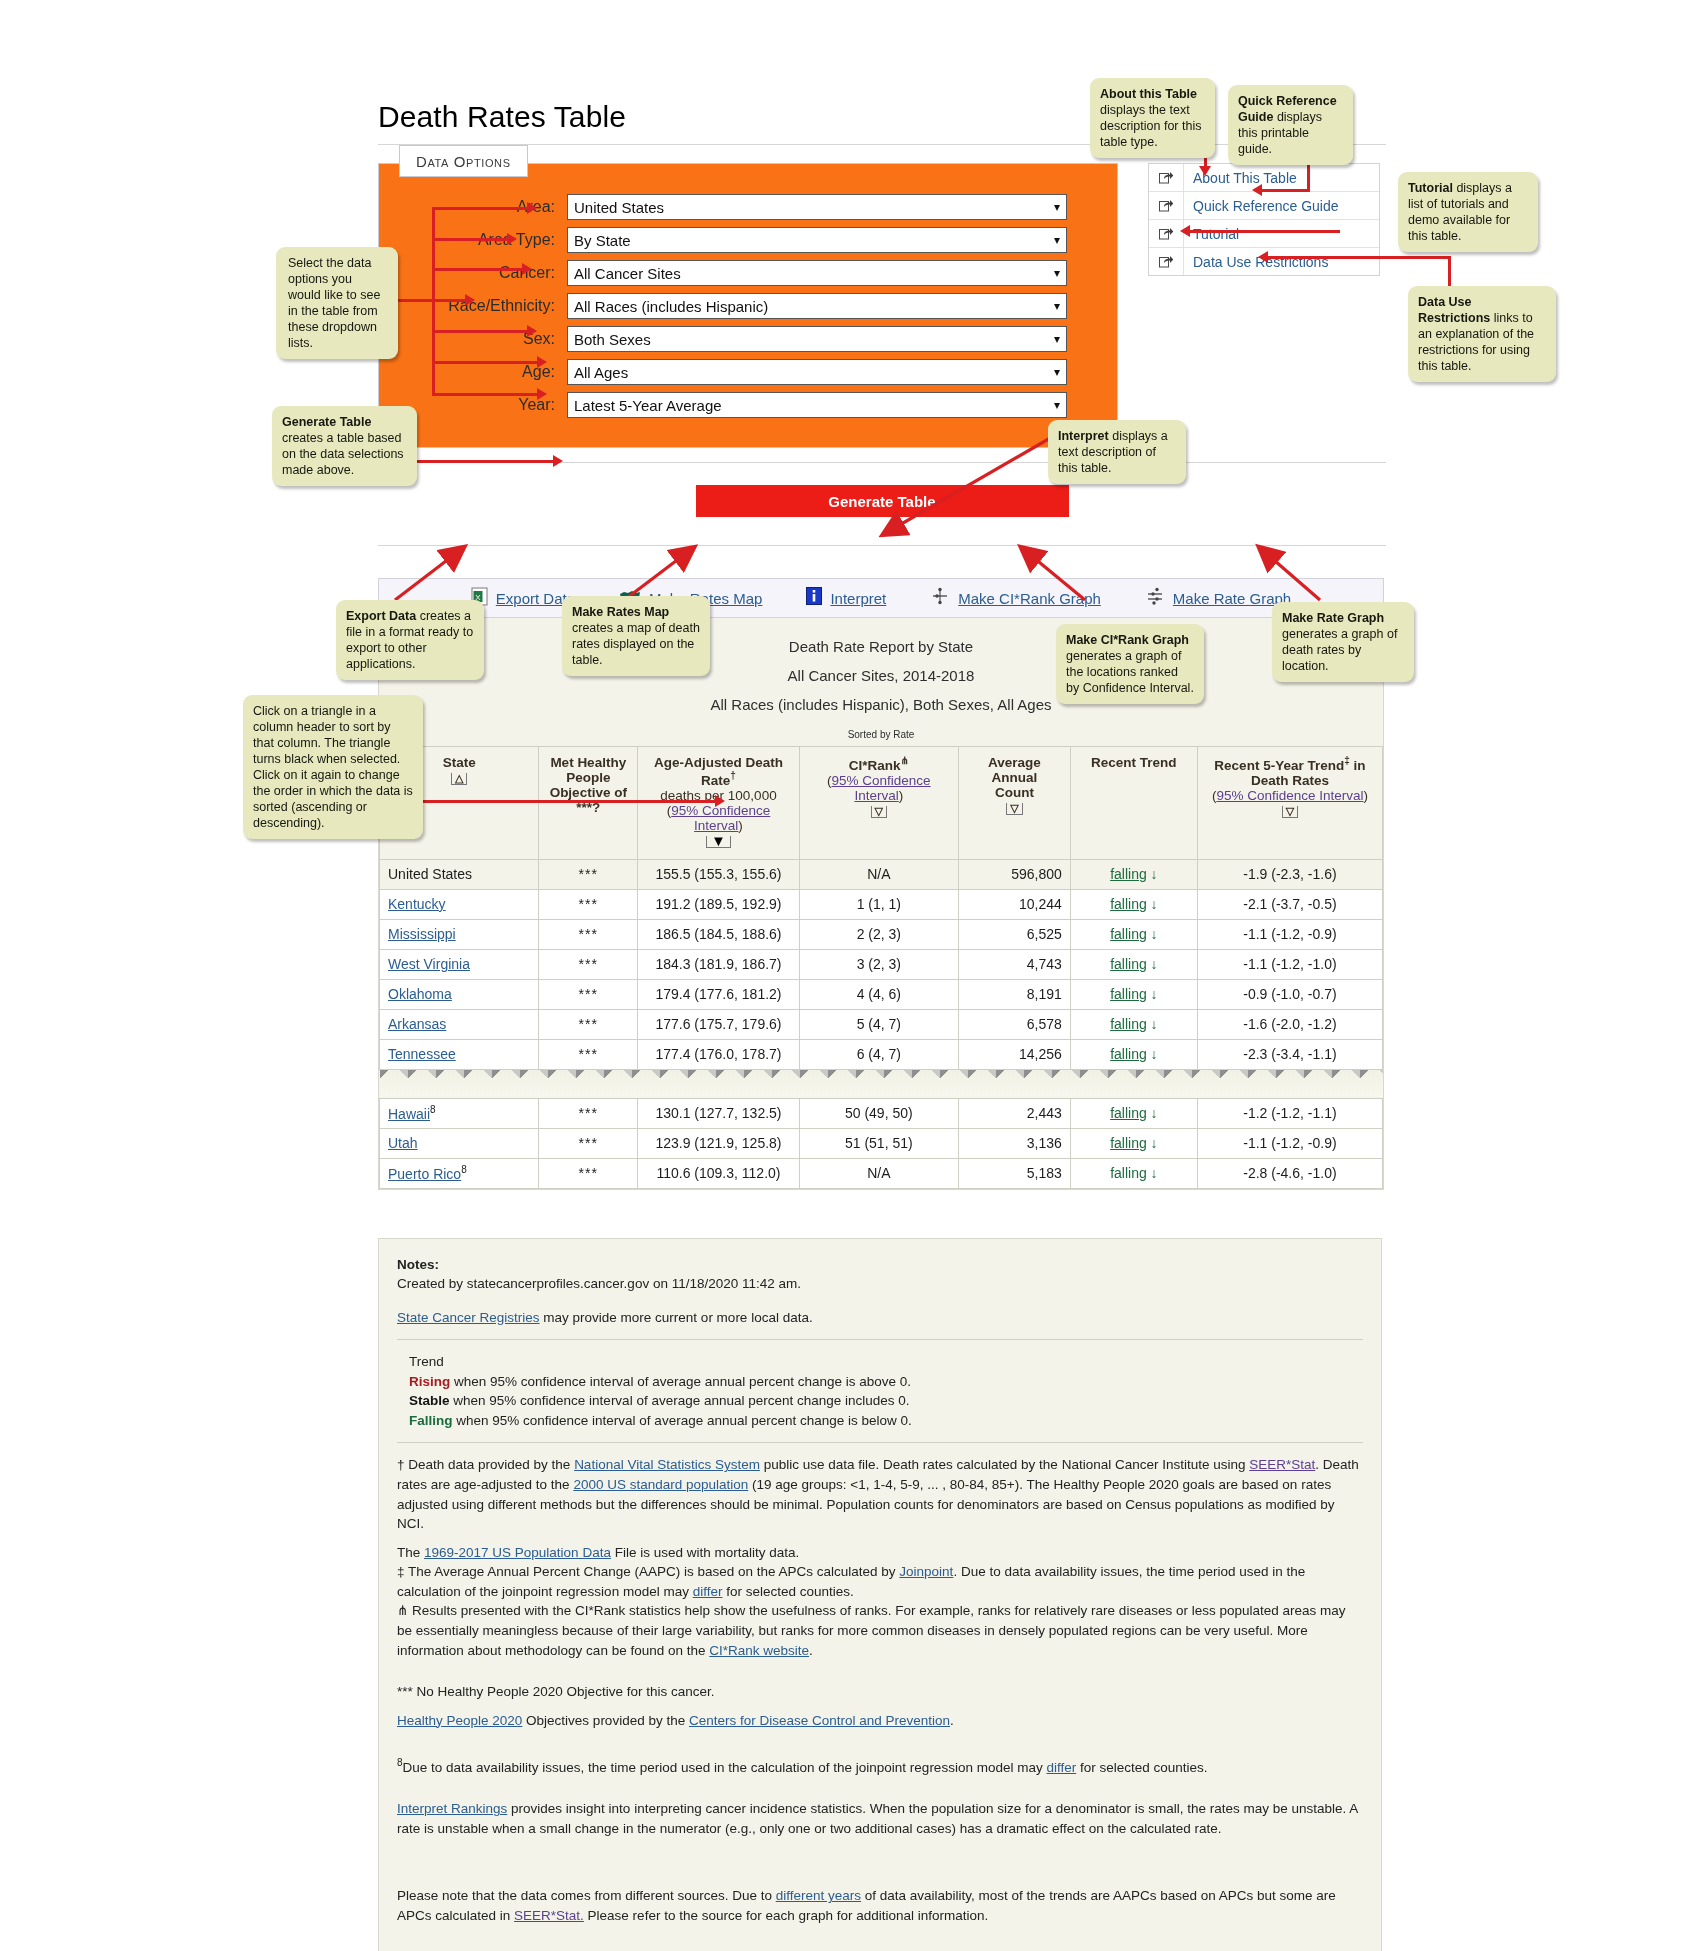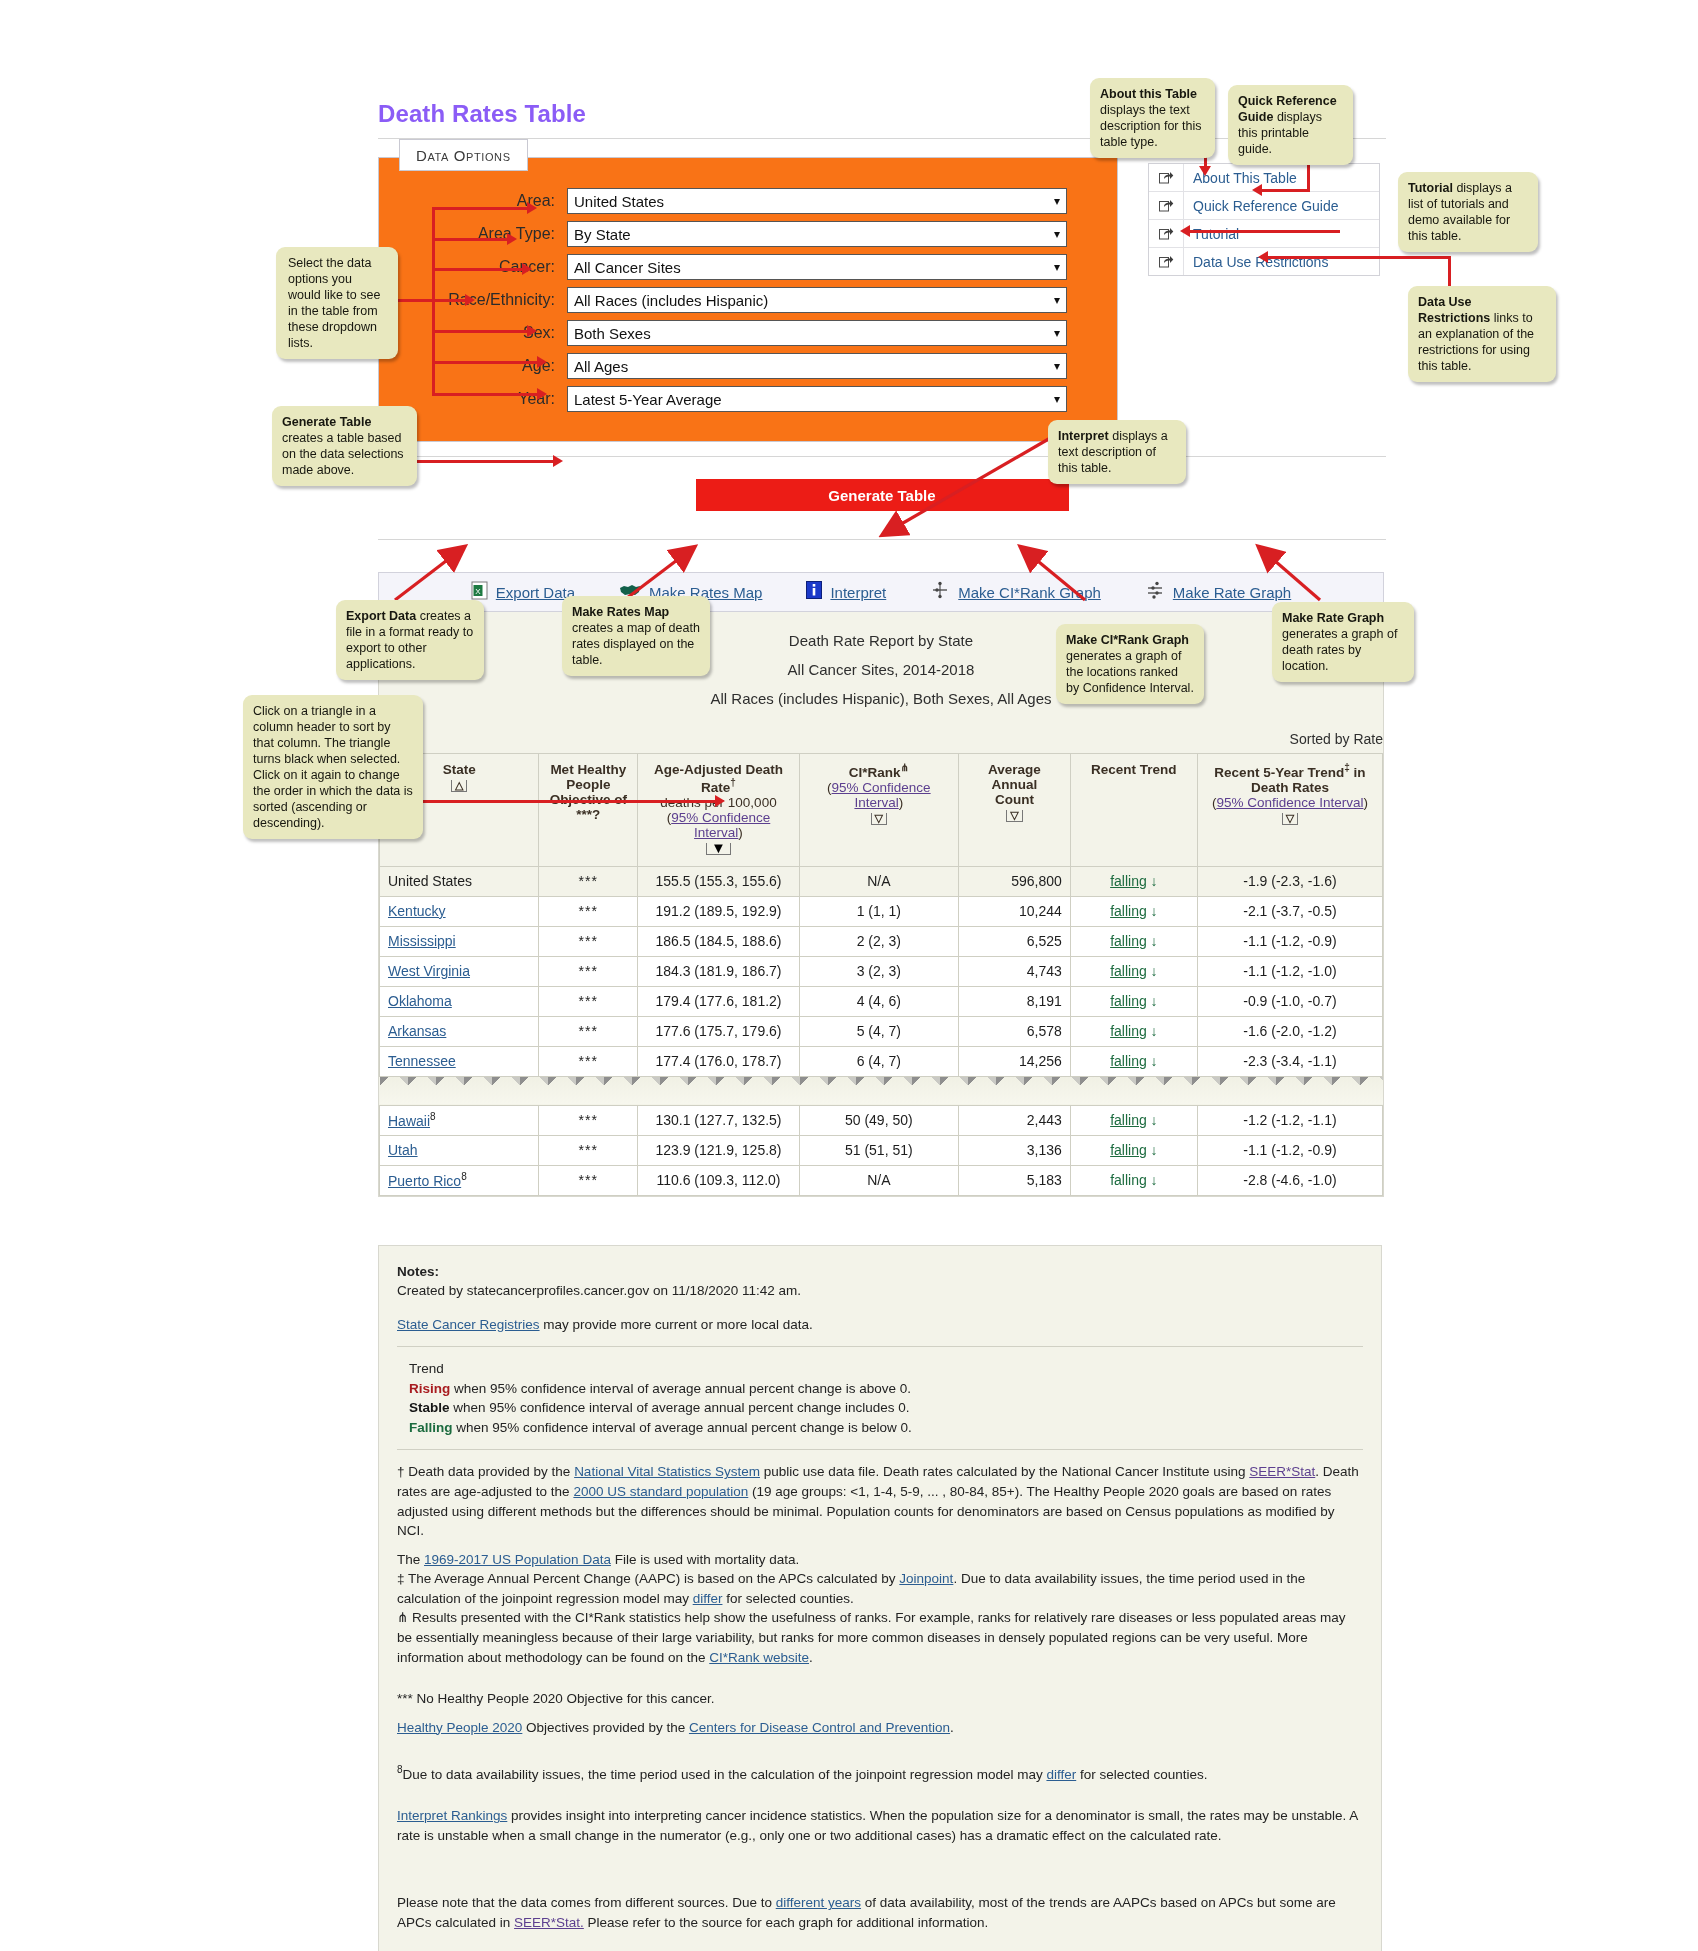--- a/index.html
+++ b/index.html
@@ -11,21 +11,21 @@
     position:relative;
     overflow:hidden;
   }
   .page{position:absolute;left:0;top:0;width:1698px;height:1951px;}
 
   
   .doc{
     position:absolute;left:378px;top:100px;width:1008px;
   }
   .page-title{
-    font-size:24px;font-weight:700;color:#8b5cf6;letter-spacing:.1px;
+    font-size:30px;font-weight:400;color:#000000;letter-spacing:.1px;
     padding-bottom:10px;
   }
   .title-rule{border-bottom:1px solid #d6d6d6;margin-bottom:18px;}
 
   
   .options-panel{
     position:relative;
     border:1px solid #c9c9d2;
     background:#f97316;
     width:740px;
@@ -90,21 +90,21 @@
     border:1px solid #d2d2dc;background:#f4f4fa;
     display:flex;align-items:center;justify-content:center;gap:44px;
   }
   .tool{display:flex;align-items:center;gap:8px;}
   .tool .tlabel{font-size:15px;color:#2b5d91;text-decoration:underline;}
 
   
   .report{width:1004px;border:1px solid #d8d8cf;border-top:none;background:#f3f3e9;}
   .rep-head{text-align:center;padding:14px 0 4px 0;}
   .rep-head div{font-size:15px;color:#2e2e2e;padding:6px 0;}
-  .sorted{text-align:right;font-size:14px;color:#2e2e2e;padding:6px 0 6px 0;margin-top:8px;}
+  .sorted{text-align:center;font-size:10px;color:#2e2e2e;padding:6px 0 6px 0;}
 
   table.dt{border-collapse:collapse;width:1004px;table-layout:fixed;}
   table.dt th{
     border:1px solid #cfcfc3;
     background:#f3f3e9;
     font-size:13.5px;color:#3a2f24;font-weight:bold;
     text-align:center;vertical-align:top;padding:8px 4px 10px 4px;
   }
   table.dt td{
     border:1px solid #cfcfc3;

